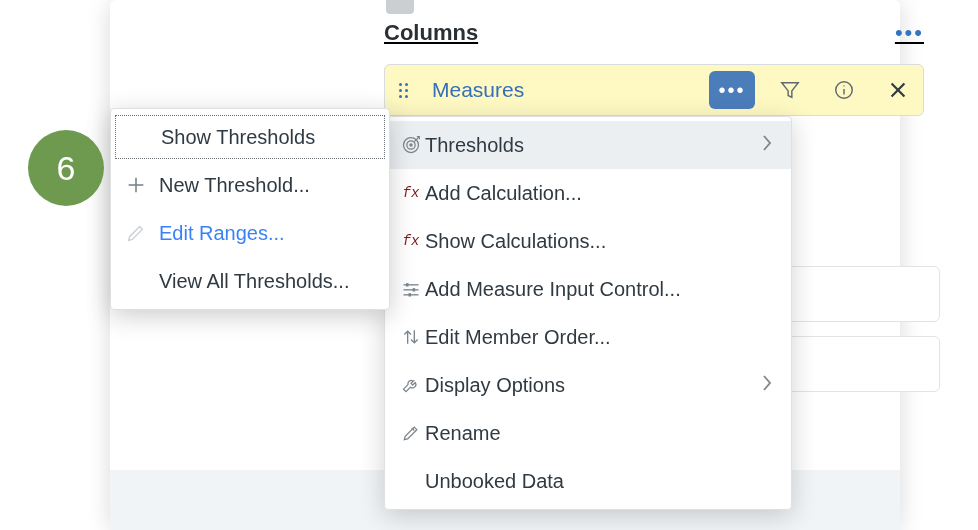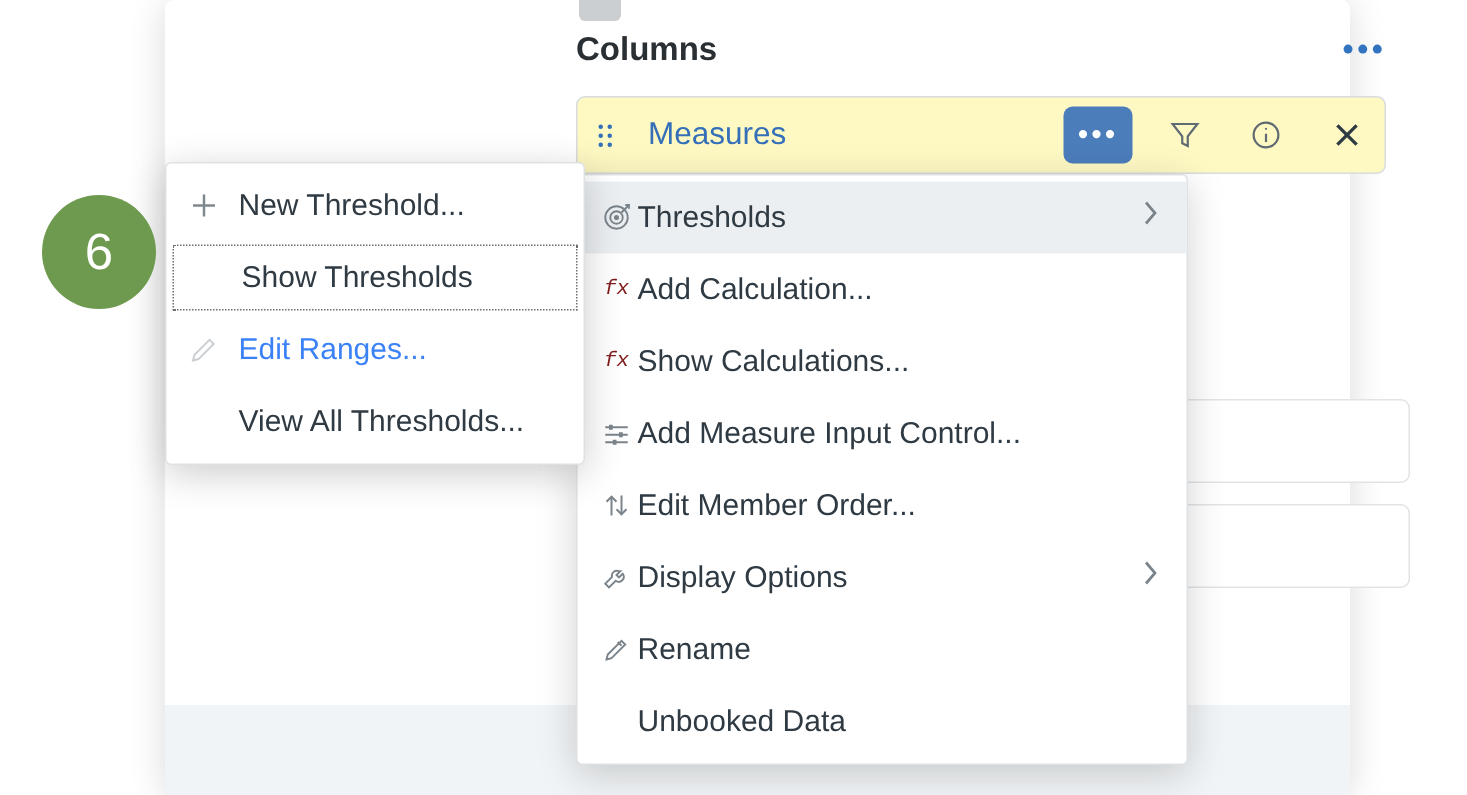--- a/index.html
+++ b/index.html
@@ -47,20 +47,21 @@
   .back-panel-slot1 { top: 266px; }
   .back-panel-slot2 { top: 336px; }
 
   .columns-header {
     position: absolute;
     left: 384px;
     top: 20px;
     width: 540px;
     display: flex;
     align-items: center;
+    text-decoration: underline;
   }
   .columns-title {
     font-size: 22px;
     font-weight: 700;
     color: #2a2f33;
     flex: 1;
   }
   .columns-more {
     color: #3374c0;
     font-size: 22px;
@@ -329,35 +330,35 @@
 
   <div class="menu-item">
     <span class="mi-icon empty"></span>
     <span class="mi-label">Unbooked Data</span>
   </div>
 
 </div>
 
 <div class="submenu">
 
+  <div class="submenu-item selected">
+    <span class="si-spacer"></span>
+    <span>Show Thresholds</span>
+  </div>
+
   <div class="submenu-item">
     <span class="si-icon">
       <svg viewBox="0 0 24 24" stroke="currentColor" stroke-width="1.8">
           <line x1="12" y1="4" x2="12" y2="20"></line>
           <line x1="4" y1="12" x2="20" y2="12"></line>
         </svg>
     </span>
     <span>New Threshold...</span>
   </div>
 
-  <div class="submenu-item selected">
-    <span class="si-spacer"></span>
-    <span>Show Thresholds</span>
-  </div>
-
   <div class="submenu-item disabled">
     <span class="si-icon">
       <svg viewBox="0 0 24 24" stroke="currentColor" stroke-width="1.5" fill="none">
         <path d="M4 20l4-1 11-11-3-3L5 16l-1 4z"></path>
       </svg>
     </span>
     <span>Edit Ranges...</span>
   </div>
 
   <div class="submenu-item">

